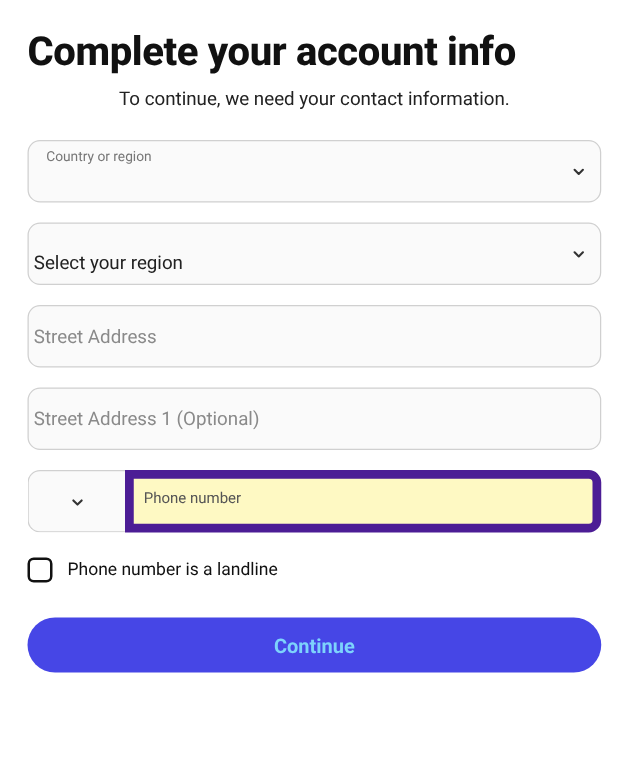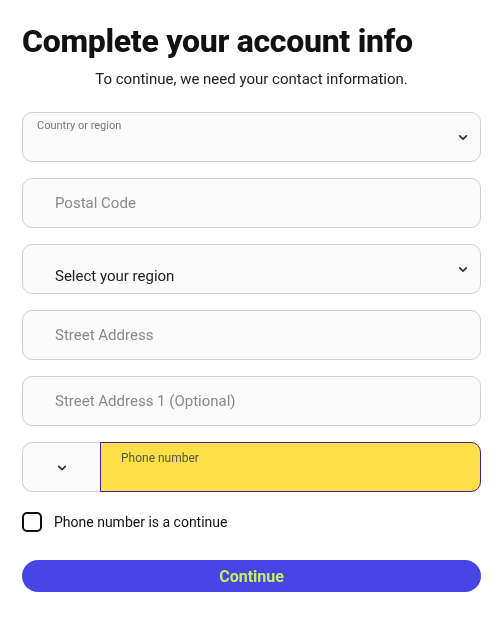--- a/index.html
+++ b/index.html
@@ -29,21 +29,21 @@
     }
     .field {
       position: relative;
       width: 100%;
       background: #fafafa;
       border: 1px solid #d0d0d0;
       border-radius: 10px;
       height: 50px;
       display: flex;
       align-items: center;
-      padding: 0 32px;
+      padding: 0 4px;
       margin-bottom: 16px;
     }
     .field .floating-label {
       position: absolute;
       top: 6px;
       left: 14px;
       font-size: 11px;
       color: #777;
     }
     .field.with-value {
@@ -87,26 +87,26 @@
       justify-content: center;
     }
     .phone-country .chevron {
       position: static;
       transform: none;
     }
     .phone-number {
       flex: 1;
       position: relative;
       height: 50px;
-      background: #fde047;
-      border: 1px solid #4c1d95;
+      background: #fef9c3;
+      border: 7px solid #4c1d95;
       border-radius: 0 10px 10px 0;
       display: flex;
       align-items: flex-start;
-      padding: 8px 20px;
+      padding: 8px 8px;
     }
     .phone-number .floating-label {
       font-size: 12px;
       color: #555;
     }
     .checkbox-row {
       display: flex;
       align-items: center;
       gap: 12px;
       margin-bottom: 28px;
@@ -118,25 +118,25 @@
       border-radius: 5px;
       background: #fff;
       flex-shrink: 0;
     }
     .checkbox-label {
       font-size: 14px;
       color: #111;
     }
     .continue-btn {
       width: 100%;
-      height: 32px;
+      height: 44px;
       background: #4646e6;
       border: none;
       border-radius: 24px;
-      color: #bef264;
+      color: #7dd3fc;
       font-size: 16px;
       font-weight: 700;
       cursor: pointer;
     }
     svg.chev {
       width: 10px;
       height: 10px;
     }
   </style>
 </head>
@@ -152,23 +152,20 @@
   <span class="floating-label">Country or region</span>
   <span class="chevron">
     <svg class="chev" viewBox="0 0 12 12">
         <path d="M2 4 L6 8 L10 4" fill="none" stroke="#333" stroke-width="2" stroke-linecap="round" stroke-linejoin="round"></path>
       </svg>
   </span>
 </div>
 
 
 <div class="row-two">
-  <div class="field">
-    <span class="placeholder-text">Postal Code</span>
-  </div>
 </div>
 
 
 <div class="field with-value">
   <span class="value-text">Select your region</span>
   <span class="chevron">
     <svg class="chev" viewBox="0 0 12 12">
         <path d="M2 4 L6 8 L10 4" fill="none" stroke="#333" stroke-width="2" stroke-linecap="round" stroke-linejoin="round"></path>
       </svg>
   </span>
@@ -194,20 +191,20 @@
     </span>
   </div>
   <div class="phone-number">
     <span class="floating-label">Phone number</span>
   </div>
 </div>
 
 
 <div class="checkbox-row">
   <div class="checkbox-box"></div>
-  <span class="checkbox-label">Phone number is a continue</span>
+  <span class="checkbox-label">Phone number is a landline</span>
 </div>
 
 
 <button class="continue-btn">Continue</button>
 
 
 
 
 </body></html>

